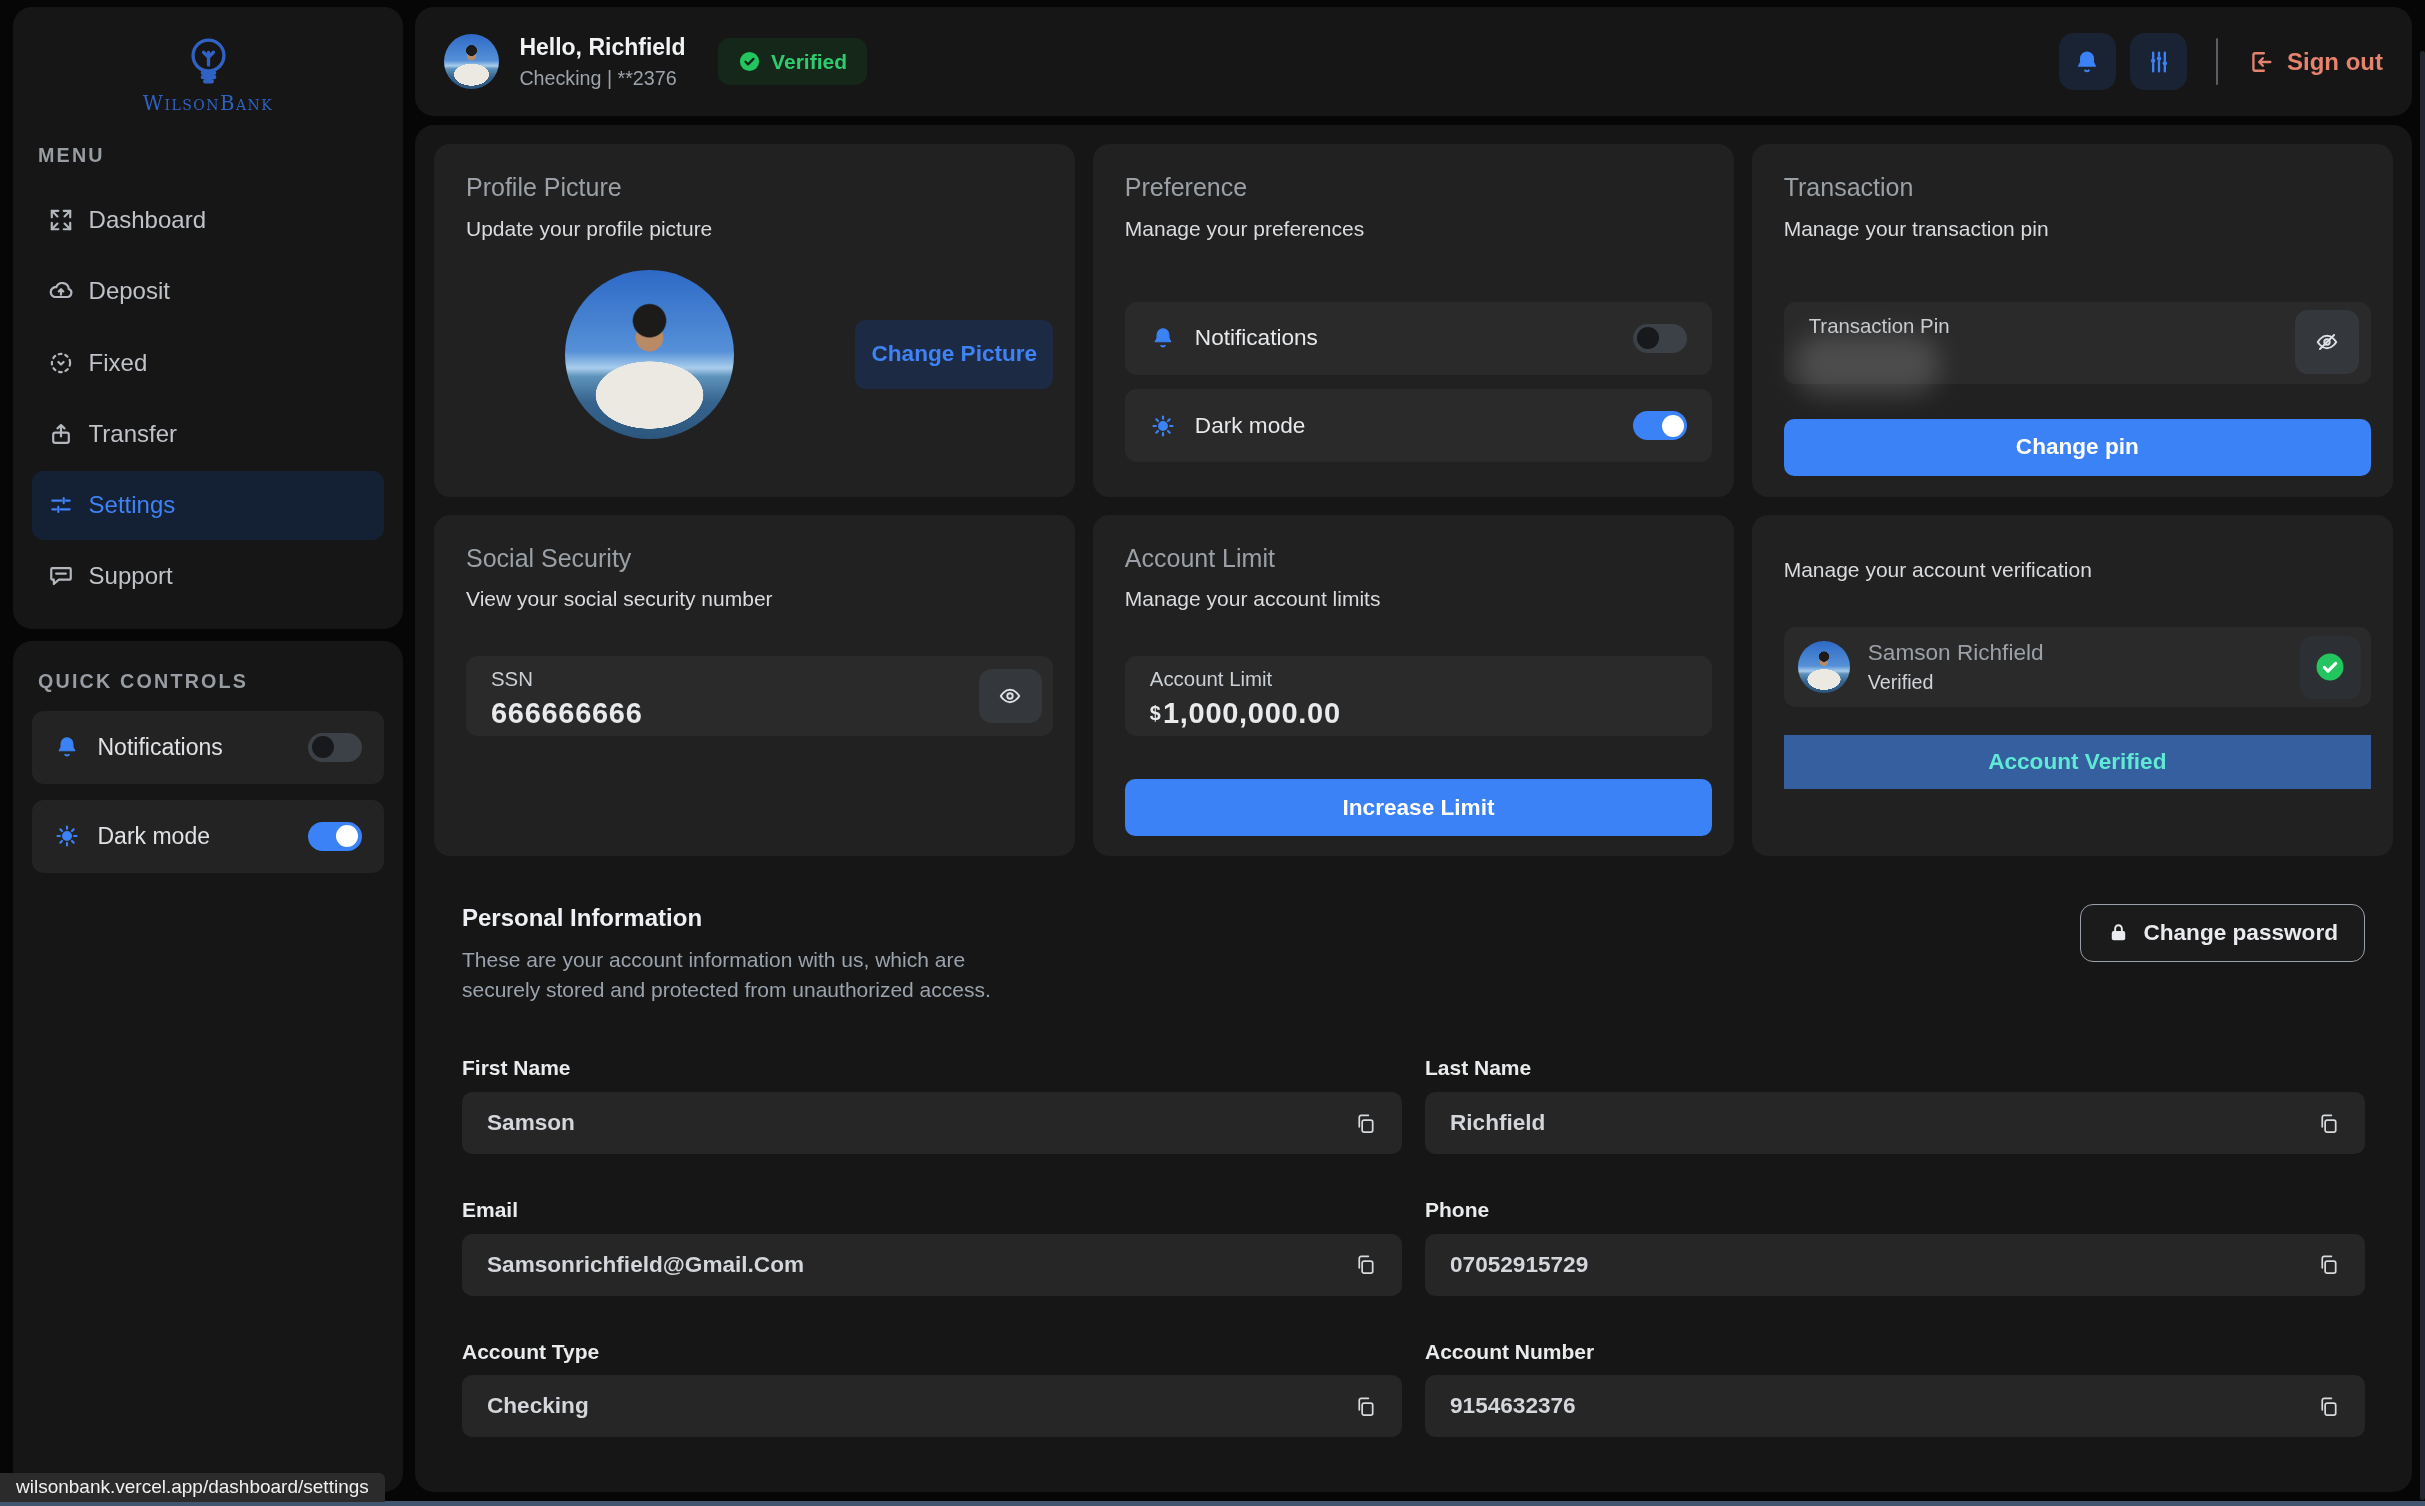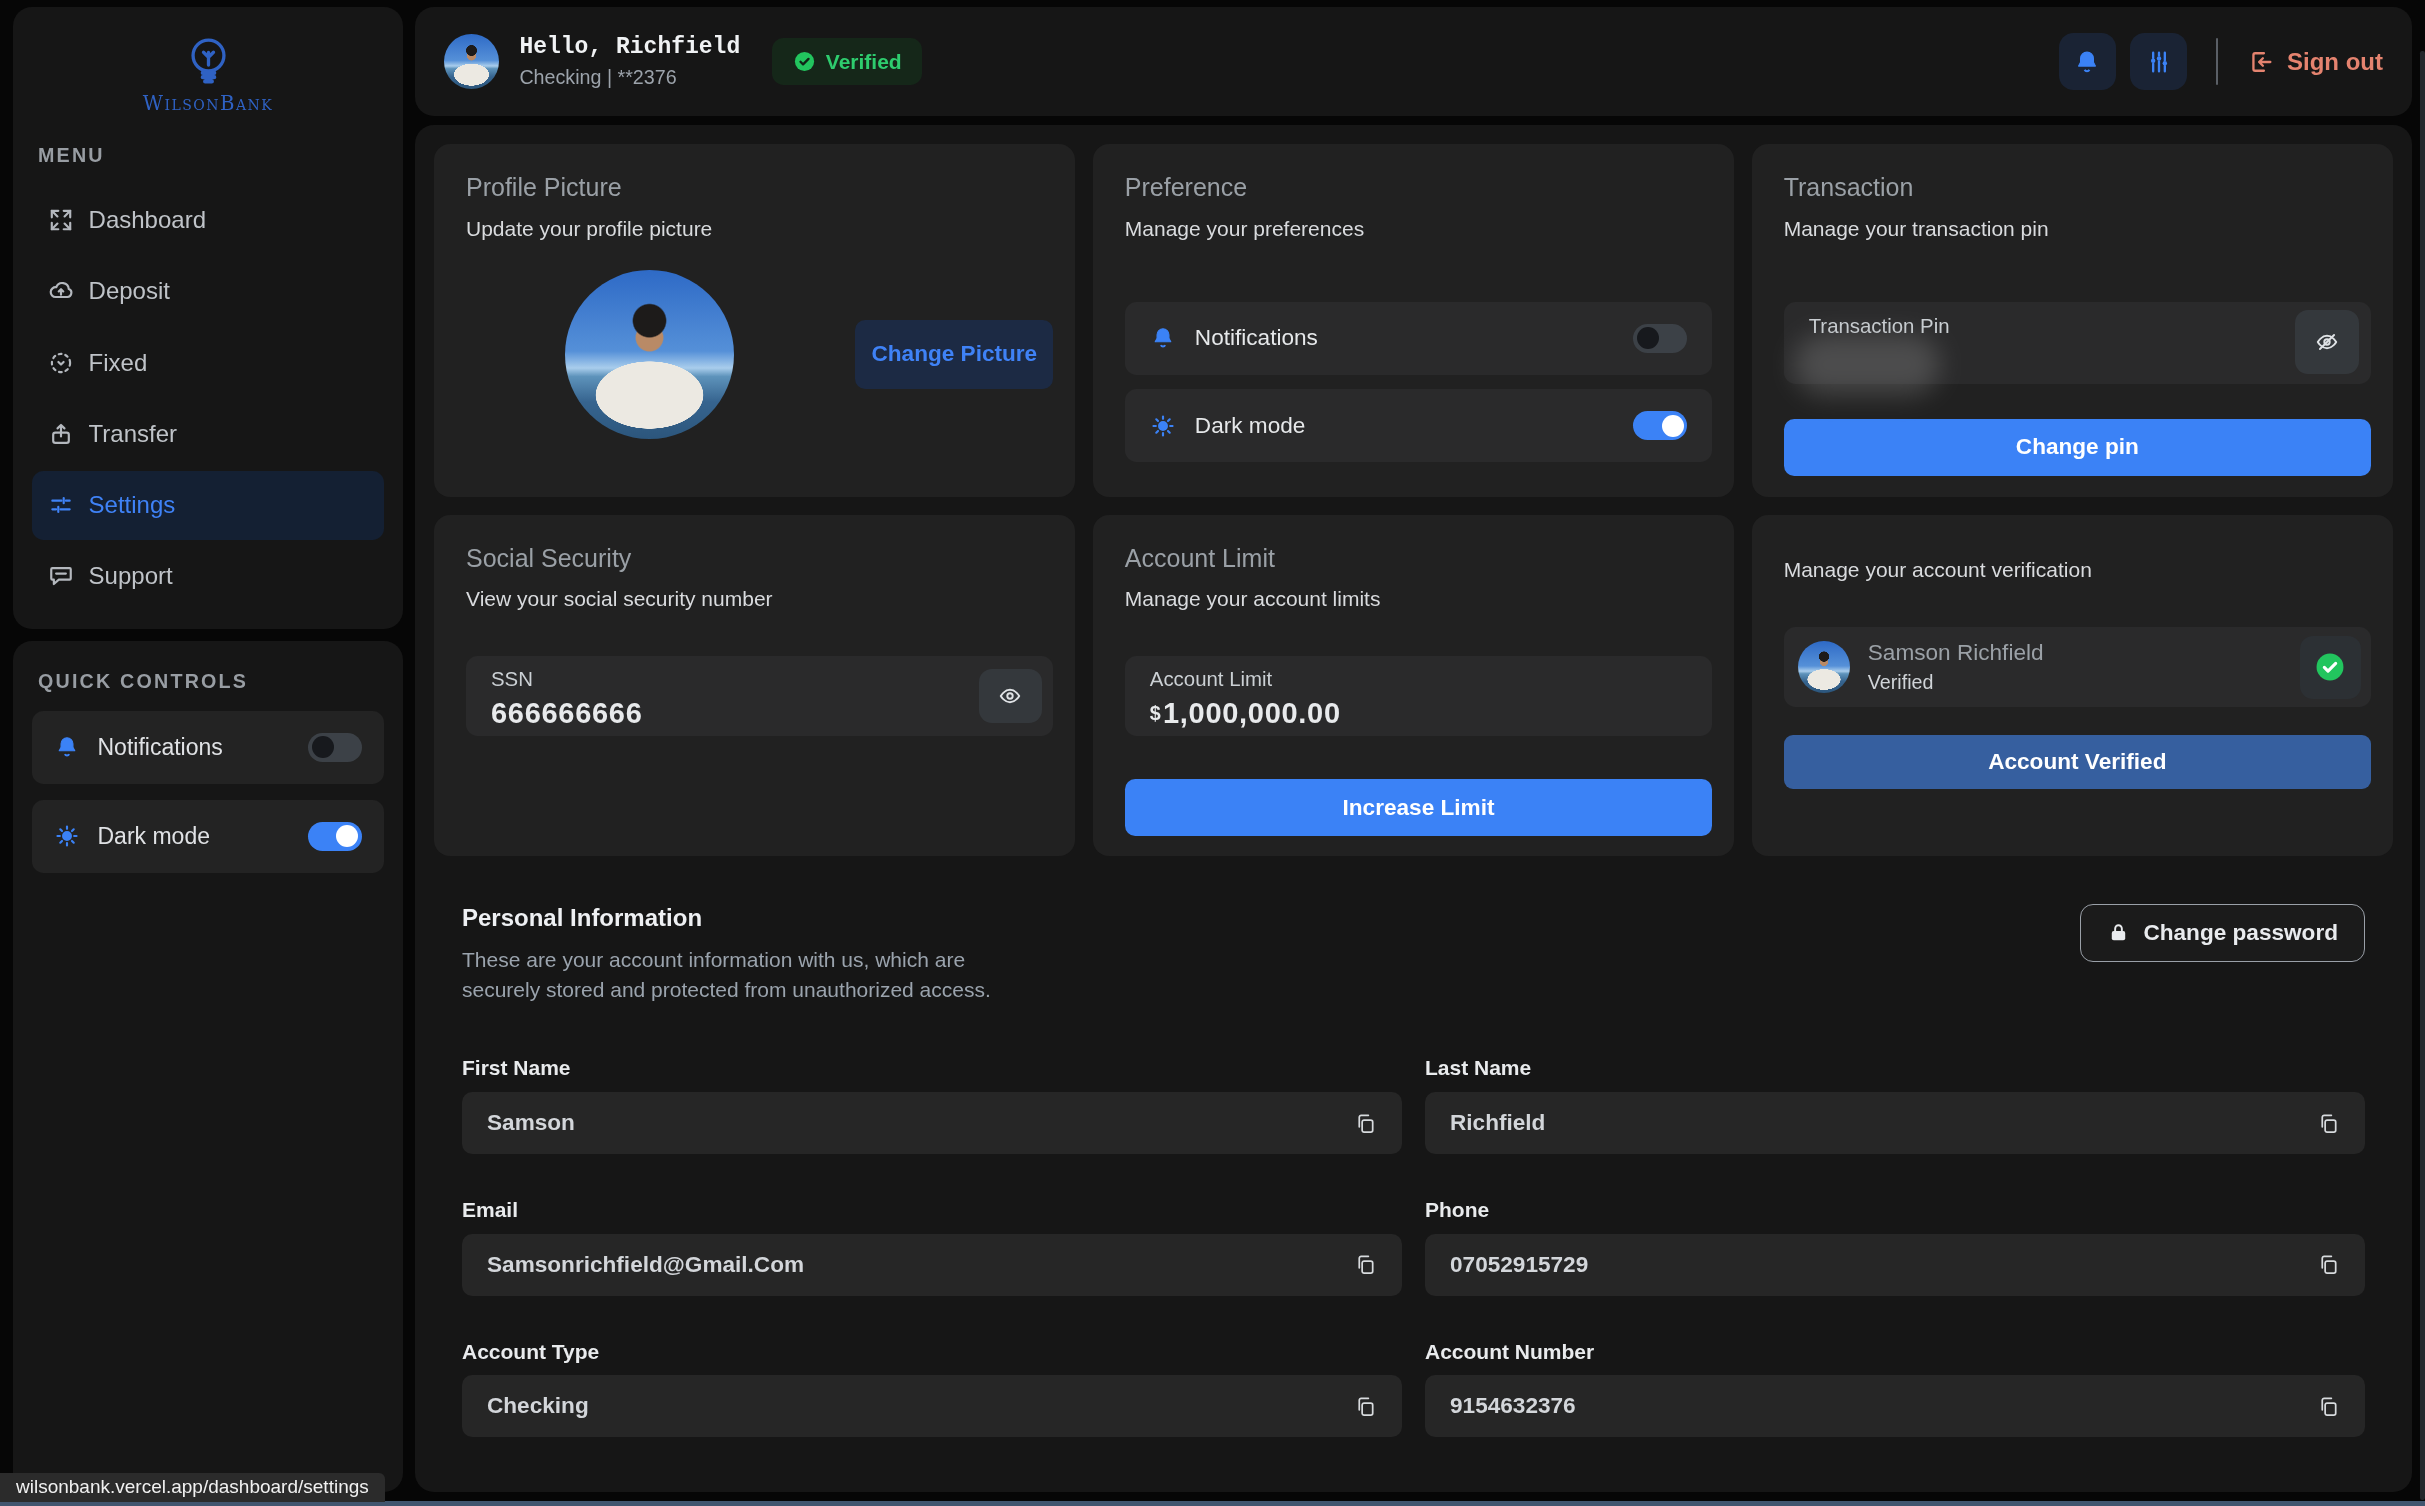--- a/index.html
+++ b/index.html
@@ -48,21 +48,21 @@
   .header { left:415px; top:7.3px; width:1997px; height:109px; display:flex; align-items:center; padding:0 29px; }
   .photo { border-radius:50%;
     background:
       radial-gradient(circle at 50% 30%, #1d1b1a 0 11%, transparent 12%),
       radial-gradient(circle at 50% 40%, #b98a66 0 10%, transparent 11%),
       radial-gradient(ellipse 32% 20% at 50% 74%, #ece9e2 0 99%, transparent 100%),
       linear-gradient(180deg, #2e6ac6 0%, #5590d8 48%, #a9cdec 58%, #5e93bb 63%, #36648f 78%, #2c567c 100%);
   }
   .h-avatar { width:55px; height:55px; }
   .hgroup { margin-left:20.4px; }
-  .h-name { font-size:23px; font-weight:700; color:#f0f2f4;font-family:Liberation Mono, monospace; }
+  .h-name { font-size:23px; font-weight:700; color:#f0f2f4; }
   .h-sub { font-size:19.7px; color:#9ca3ab; margin-top:5.8px; }
   .v-badge { margin-left:32px; height:47px; border-radius:11.7px; background:#152719; display:flex;
              align-items:center; gap:10.2px; padding:0 20.4px; color:#2ecc6e; }
   .v-badge .ic { width:23px; height:23px; color:#22c55e; }
   .v-text { font-size:21px; font-weight:600; }
   .h-right { margin-left:auto; display:flex; align-items:center; }
   .hbtn { width:57px; height:57px; border-radius:14.6px; background:#1a2334; display:flex; align-items:center;
           justify-content:center; cursor:pointer; }
   .hbtn + .hbtn { margin-left:14.6px; }
   .hbtn .ic { width:28px; height:28px; }
@@ -111,22 +111,22 @@
   .btn-mid { margin-top:43px; }
 
   .verify-row { margin-top:45px; height:80px; background:#2a2a2b; border-radius:11.7px; display:flex;
                 align-items:center; gap:17.5px; padding:0 10.2px 0 14.6px; }
   .vr-avatar { width:52px; height:52px; }
   .vr-name { font-size:22.6px; color:#9ba1a7; }
   .vr-status { font-size:19.7px; color:#d0d4d8; margin-top:5.8px; }
   .vr-badge { margin-left:auto; width:61px; height:63px; border-radius:13px; background:#2c3034;
               display:flex; align-items:center; justify-content:center; cursor:pointer; }
   .vr-badge .ic { width:34px; height:34px; color:#22c55e; }
-  .btn-muted { margin-top:28px; height:54px; width:100%; border-radius:9px; background:#365f9f;
-               color:#ffffff; font-size:22.6px; font-weight:600; display:flex; align-items:center;
+  .btn-muted { margin-top:28px; height:54px; width:100%; border-radius:0; background:#365f9f;
+               color:#5eead4; font-size:22.6px; font-weight:600; display:flex; align-items:center;
                justify-content:center; }
 
   
   .personal-head { margin:48px 47px 0; display:flex; align-items:flex-start; }
   .pi-title { font-size:24px; font-weight:700; color:#eef0f3; }
   .pi-desc { margin-top:13px; width:561px; font-size:21px; line-height:1.45; color:#9aa3ad; }
   .btn-outline { margin-left:auto; height:58px; padding:0 26px; border-radius:13px; border:1.5px solid #9aa0a8;
                  background:#1b1b1b; display:flex; align-items:center; gap:13px; color:#e9ebee;
                  font-size:22.6px; font-weight:600; cursor:pointer; }
   .btn-outline .ic { width:23px; height:23px; color:#e9ebee; }

